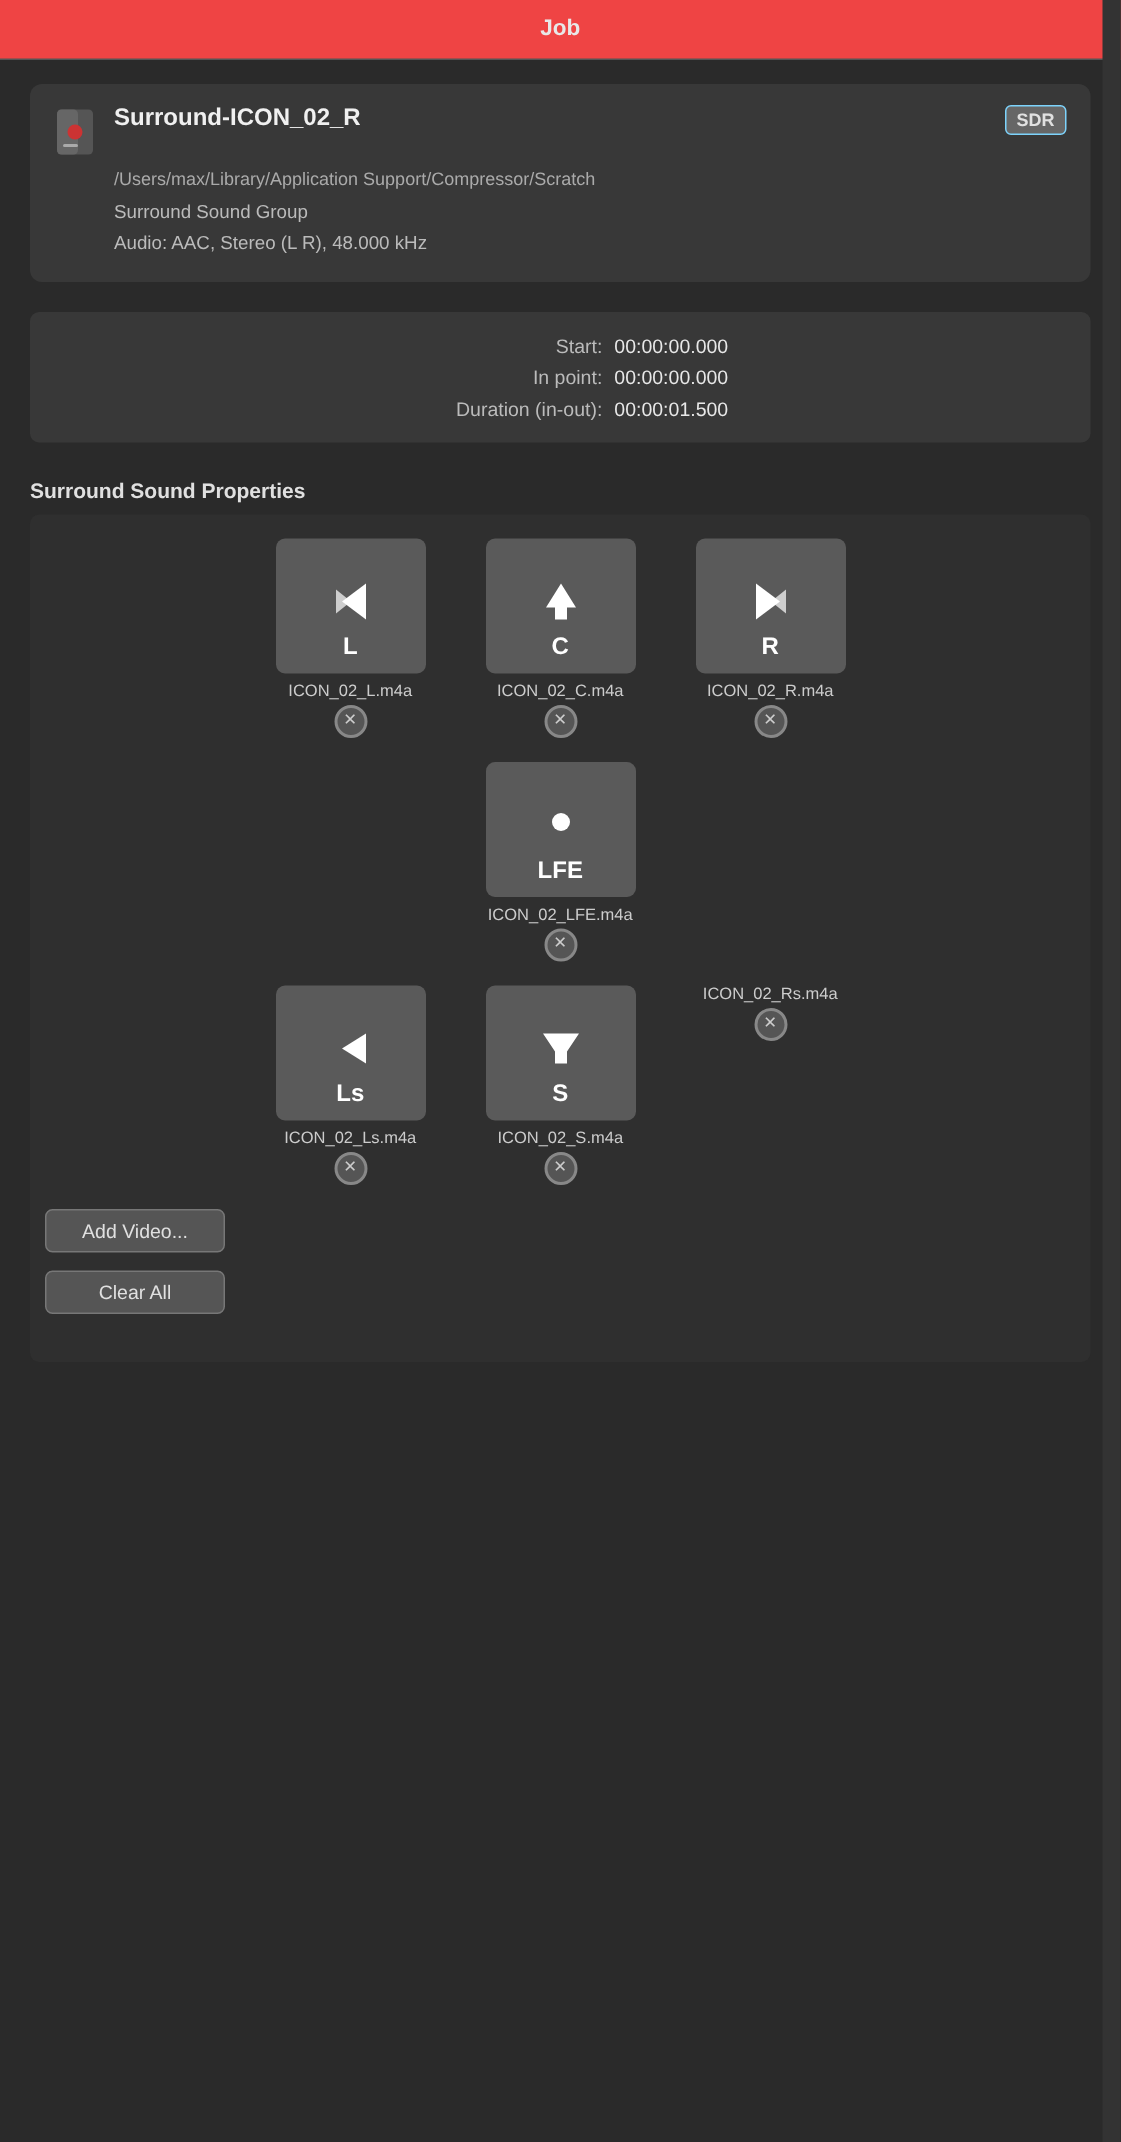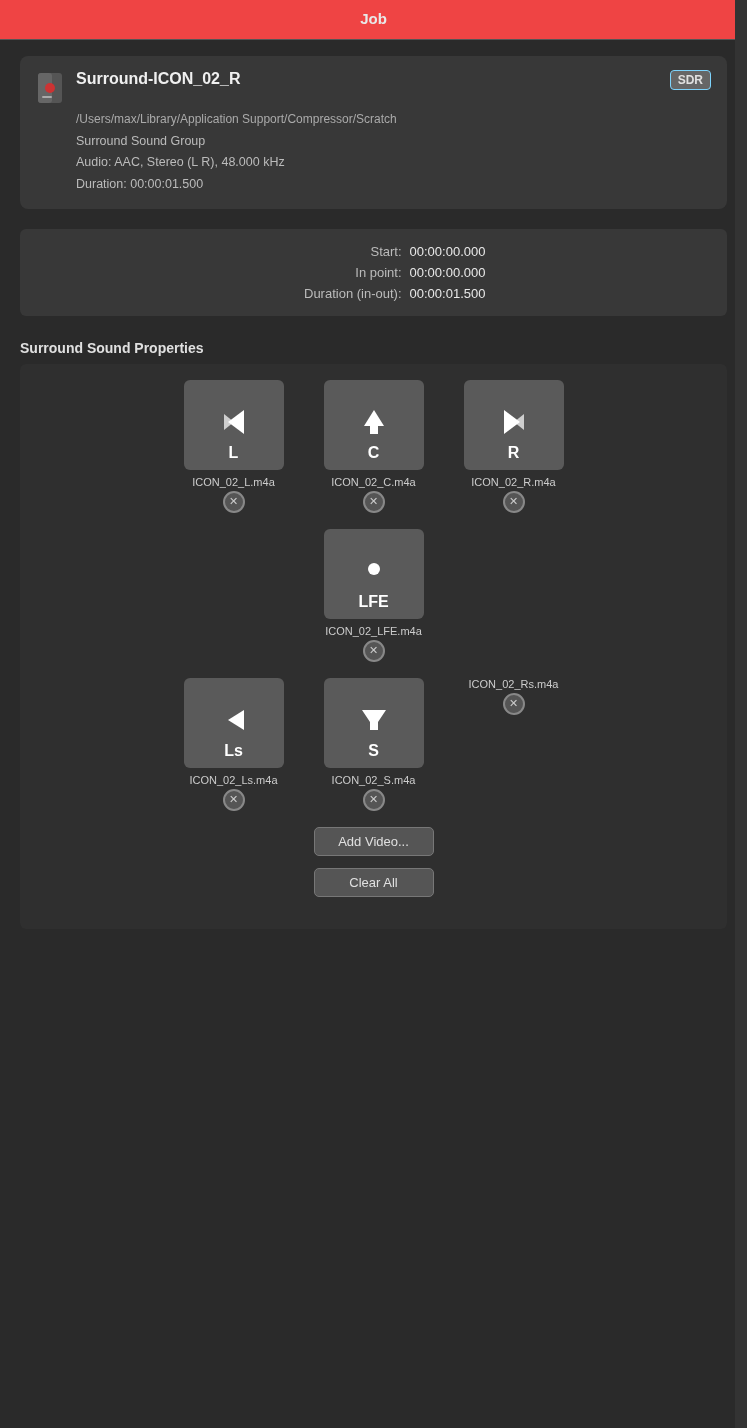--- a/index.html
+++ b/index.html
@@ -211,21 +211,21 @@
     
     .lfe-row {
       display: flex;
       justify-content: center;
       margin-bottom: 16px;
     }
 
     
     .button-row {
       display: flex;
-      justify-content: center;
+      justify-content: flex-start;
       margin-bottom: 12px;
     }
 
     .btn {
       background: #555;
       border: 1px solid #777;
       border-radius: 5px;
       color: #e0e0e0;
       font-size: 13px;
       padding: 6px 22px;
@@ -254,21 +254,20 @@
         <circle cx="14" cy="16" r="5" fill="#cc3333"></circle>
         <rect x="6" y="24" width="10" height="2" rx="1" fill="#aaa"></rect>
       </svg>
       <span class="job-title">Surround-ICON_02_R</span>
       <span class="sdr-badge">SDR</span>
     </div>
     <div class="job-path">/Users/max/Library/Application Support/Compressor/Scratch</div>
     <div class="job-meta">
       <div>Surround Sound Group</div>
       <div>Audio: AAC, Stereo (L R), 48.000 kHz</div>
-      <div>Duration: 00:00:01.500</div>
     </div>
   </div>
 
   <div class="timing-section">
     <div class="timing-grid">
       <div class="timing-row">
         <span class="timing-label">Start:</span>
         <span class="timing-value">00:00:00.000</span>
       </div>
       <div class="timing-row">

